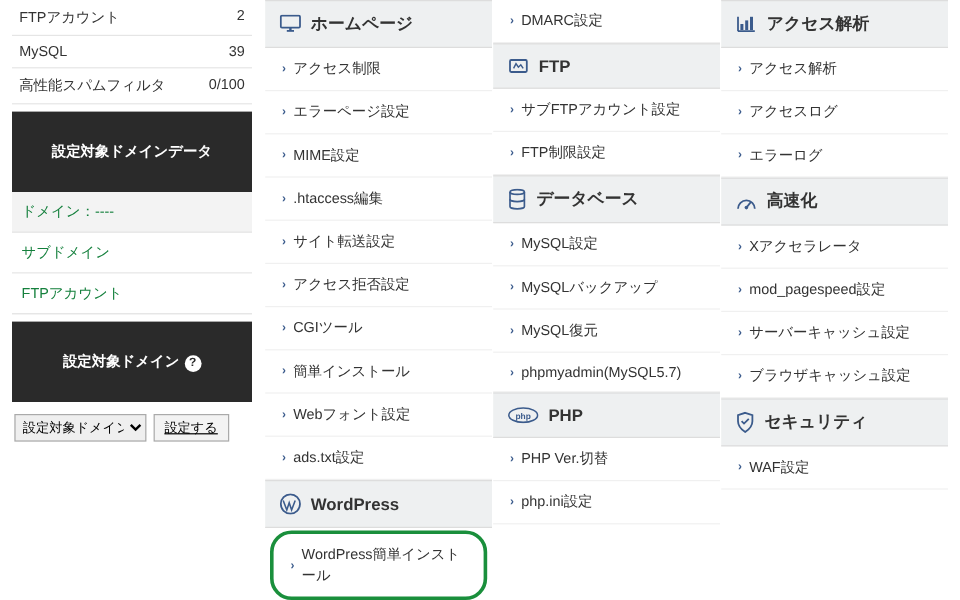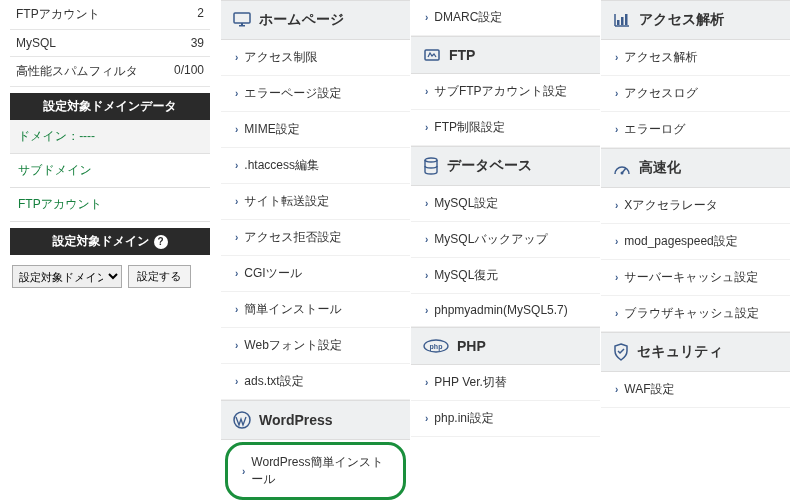--- a/index.html
+++ b/index.html
@@ -5,29 +5,29 @@
 * { margin: 0; padding: 0; box-sizing: border-box; }
 body { font-family: "Hiragino Kaku Gothic Pro", "Meiryo", sans-serif; font-size: 12px; color: #333; background: #fff; }
 .wrap { display: flex; padding: 0 10px; }
 .sidebar { width: 210px; padding-right: 10px; }
 .main { flex: 1; display: flex; }
 .col { flex: 1; border-left: 1px solid #fff; }
 
 .stat-row { display: flex; justify-content: space-between; padding: 6px 6px; border-bottom: 1px solid #e5e5e5; font-size: 12px; }
 .stat-row .v { color: #333; }
 
-.side-header { background: #2a2a2a; color: #fff; text-align: center; font-weight: bold; padding: 5px 0; font-size: 12px; margin-top: 6px; }
+.side-header { background: #2a2a2a; color: #fff; text-align: center; font-weight: bold; padding: 25px 0; font-size: 12px; margin-top: 6px; }
 .side-cell { background: #f3f3f3; padding: 8px 8px; border-bottom: 1px solid #e0e0e0; font-size: 12px; color: #15803d; }
 .side-cell.wht { background: #fff; }
 
 .side-header .q { display: inline-block; width: 14px; height: 14px; border-radius: 50%; background: #fff; color: #2a2a2a; font-size: 10px; line-height: 14px; text-align: center; margin-left: 4px; font-weight: bold; }
 
 .domain-form { padding: 10px 2px; display: flex; gap: 6px; }
 .domain-form select { font-size: 11px; padding: 3px 2px; border: 1px solid #aaa; width: 110px; }
-.domain-form button { font-size: 11px; padding: 3px 8px; border: 1px solid #aaa; background: #f3f3f3; cursor: pointer; }
+.domain-form button { font-size: 11px; padding: 3px 8px; border: 1px solid #aaa; background: #f3f3f3; cursor: pointer; text-decoration: underline; }
 
 .cat-header { background: #eef0f1; padding: 10px 12px; display: flex; align-items: center; gap: 8px; border-top: 1px solid #ddd; border-bottom: 1px solid #ddd; text-align: right; }
 .cat-header .t { font-weight: bold; font-size: 14px; color: #333; }
 .cat-header .ic { color: #3b5b8c; display: inline-flex; }
 
 .link-item { padding: 9px 14px; border-bottom: 1px solid #f0f0f0; display: flex; align-items: center; gap: 6px; font-size: 12px; }
 .chev { color: #3b5b8c; font-size: 10px; font-weight: bold; }
 
 .highlight { border: 3px solid #1a8f3c; border-radius: 18px; margin: 2px 4px; }
 

